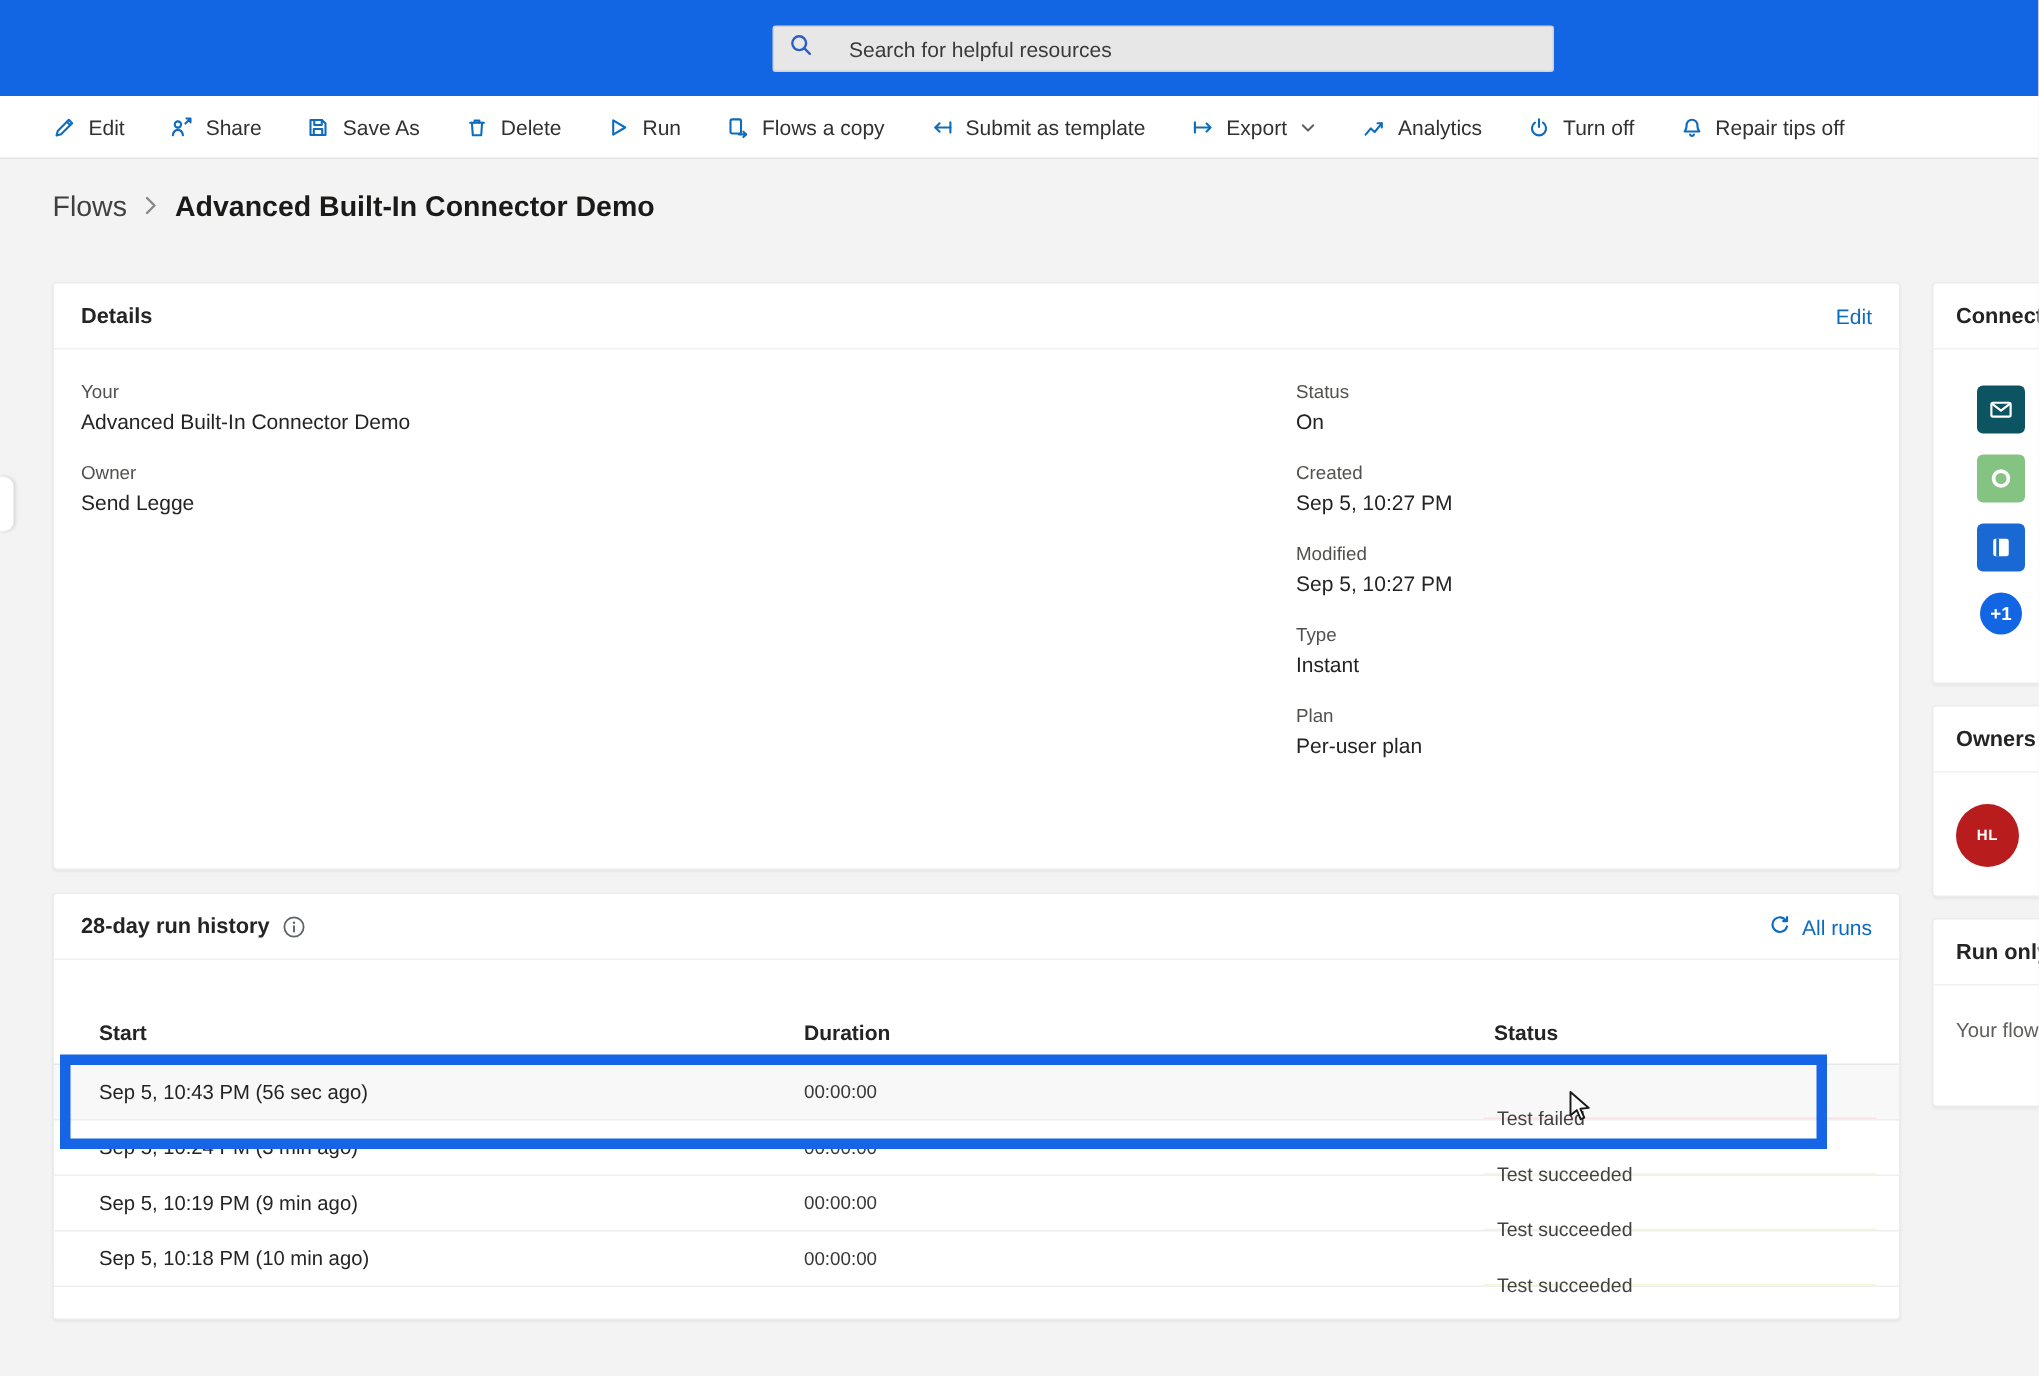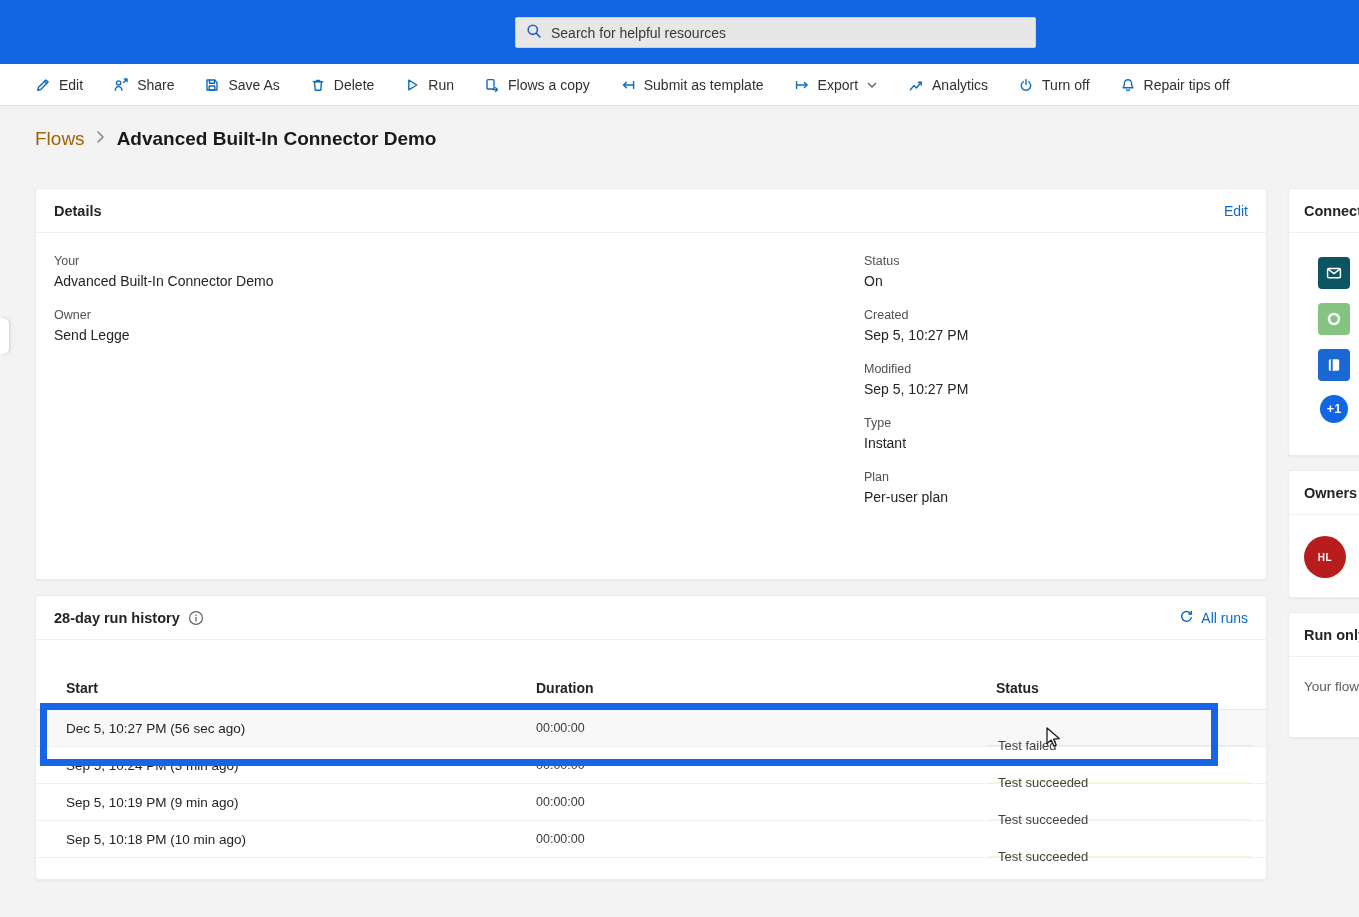--- a/index.html
+++ b/index.html
@@ -10,41 +10,41 @@
     font-family:"Liberation Sans", sans-serif;
     color:#242424;
   }
   .abs { position:absolute; }
 
   
   .topbar { left:0; top:0; width:1359px; height:64px; background:#1266e3; }
   .searchbox {
     left:515px; top:17px; width:521px; height:31px;
     background:#e7e7e7; border:1px solid #d2d2d2; border-radius:2px;
-    display:flex; align-items:center; padding:0 10px; gap:9px;
+    display:flex; align-items:center; padding:0 10px; gap:24px;
   }
   .searchbox input {
     flex:1; border:none; background:transparent; outline:none;
     font-family:"Liberation Sans", sans-serif; font-size:14px; color:#333;
   }
   .searchbox input::placeholder { color:#3b3a39; opacity:1; }
 
   
   .toolbar {
     left:0; top:64px; width:1359px; height:42px; background:#fff;
     border-bottom:1px solid #e3e3e3;
     display:flex; align-items:center; padding:0 35px; gap:30px;
   }
   .tb-item { display:flex; align-items:center; gap:8px; font-size:14px; color:#323130; cursor:pointer; white-space:nowrap; }
   .tb-item svg { display:block; }
   .icon-stroke { fill:none; stroke:#0f6cbd; stroke-width:1.4; stroke-linecap:round; stroke-linejoin:round; }
 
   
   .breadcrumb { left:35px; top:128px; display:flex; align-items:center; gap:11px; }
-  .bc-root { font-size:19px; color:#a16207; cursor:pointer; }
+  .bc-root { font-size:19px; color:#404040; cursor:pointer; }
   .bc-current { font-size:19px; font-weight:700; color:#1b1a19; }
 
   
   .card {
     background:#fff; border:1px solid #ececec; border-radius:3px;
     box-shadow:0 1px 2px rgba(0,0,0,0.05);
   }
   .card-head {
     height:44px; border-bottom:1px solid #f1f1f1;
     display:flex; align-items:center; justify-content:space-between;
@@ -320,21 +320,21 @@
       <span>All runs</span>
     </span>
   </div>
   <div class="thead">
     <span class="th th-start">Start</span>
     <span class="th th-dur">Duration</span>
     <span class="th th-status">Status</span>
   </div>
 
   <div class="run-row hovered">
-    <span class="cell c-start">Dec 5, 10:27 PM (56 sec ago)</span>
+    <span class="cell c-start">Sep 5, 10:43 PM (56 sec ago)</span>
     <span class="cell c-dur">00:00:00</span>
     <span class="c-status status-failed">Test failed</span>
   </div>
   <div class="run-row">
     <span class="cell c-start">Sep 5, 10:24 PM (3 min ago)</span>
     <span class="cell c-dur">00:00:00</span>
     <span class="c-status status-succeeded">Test succeeded</span>
   </div>
   <div class="run-row">
     <span class="cell c-start">Sep 5, 10:19 PM (9 min ago)</span>

